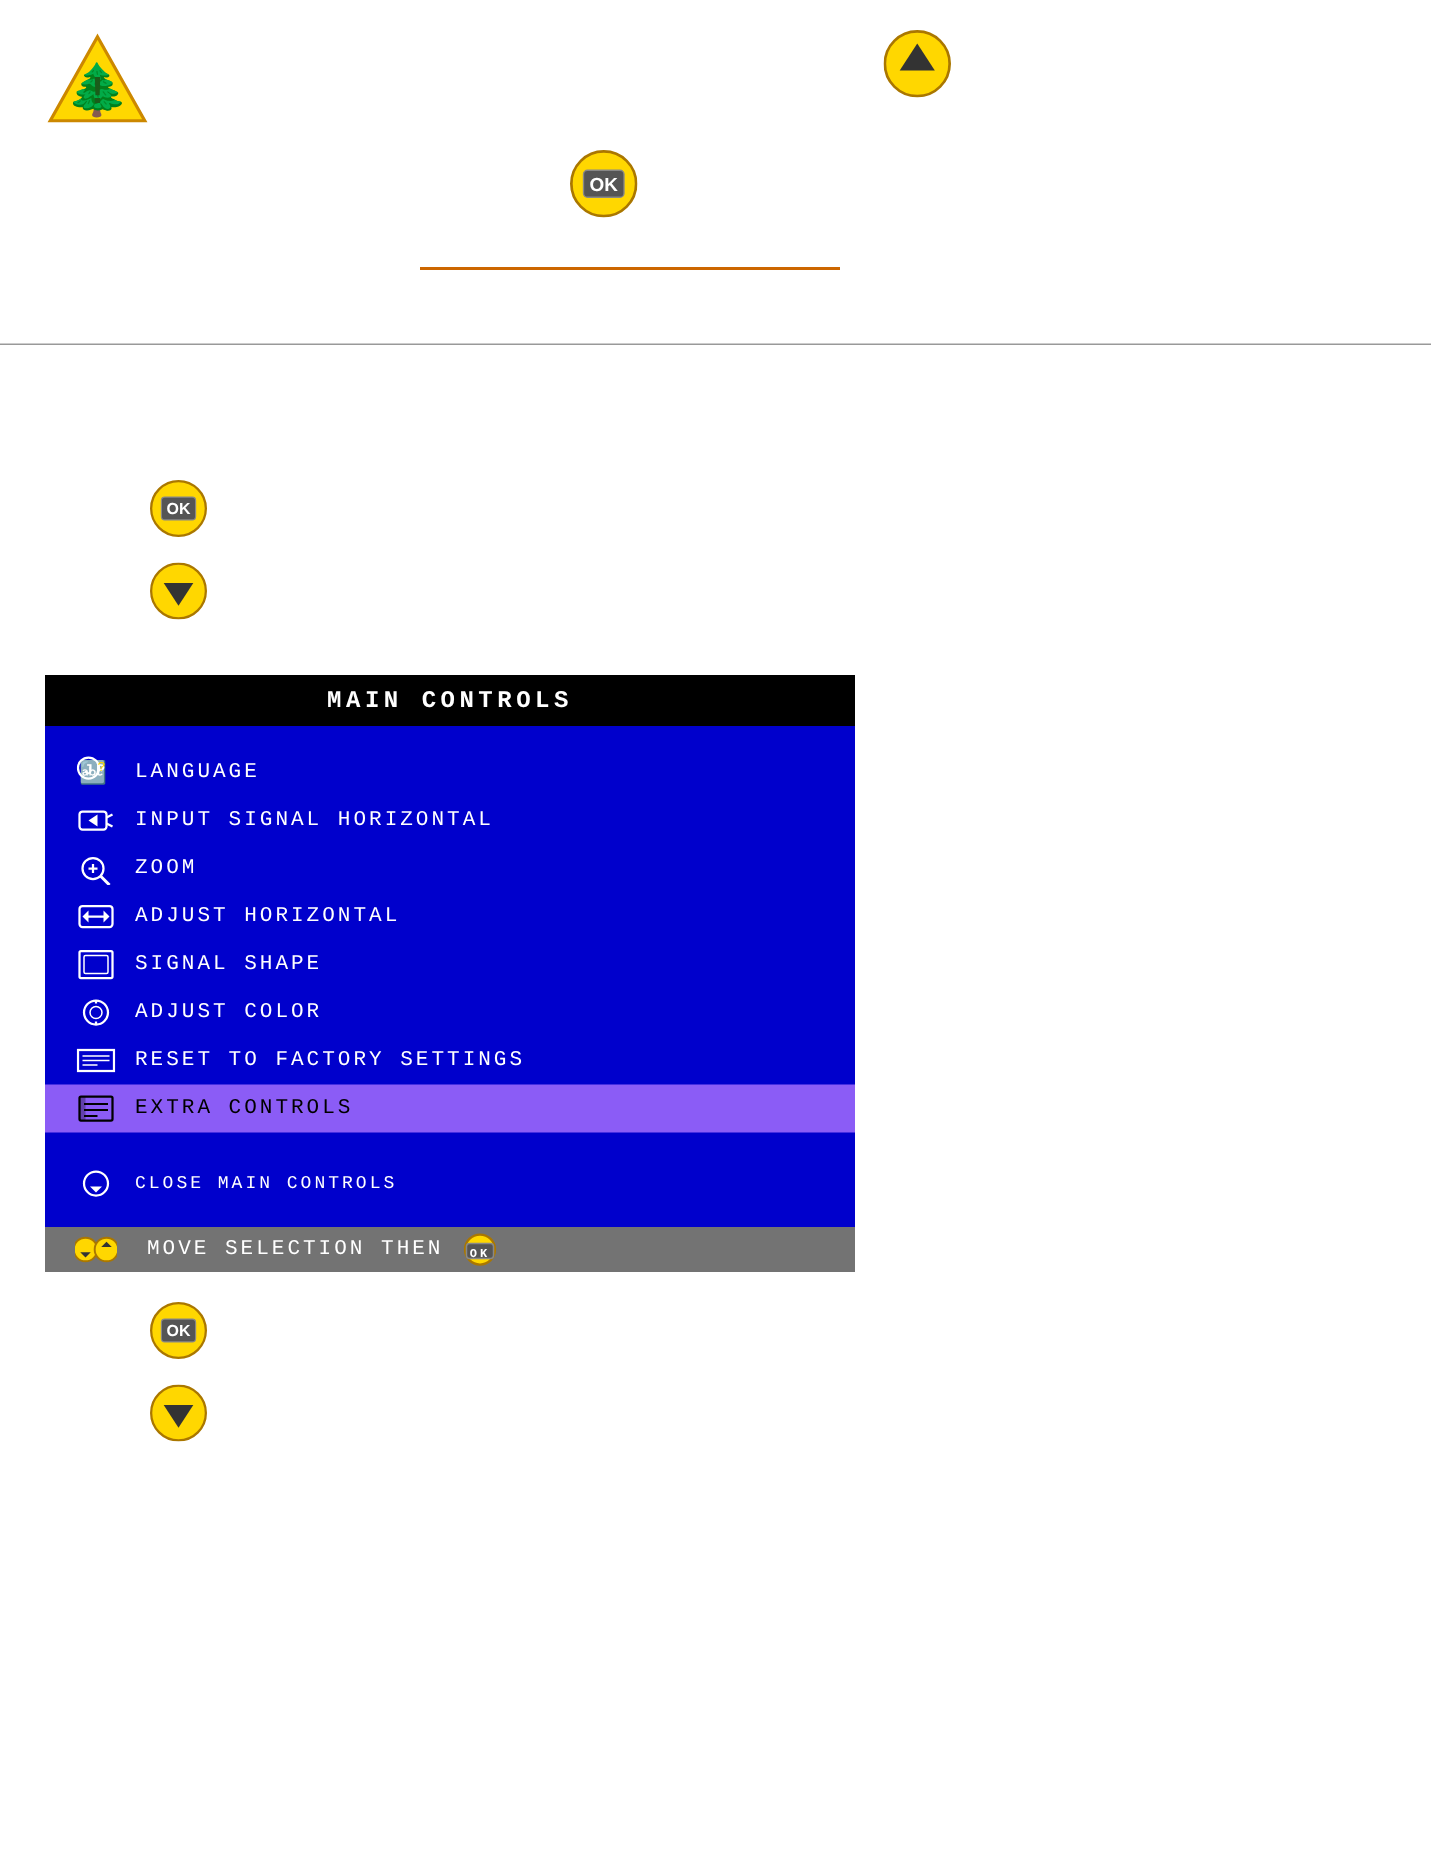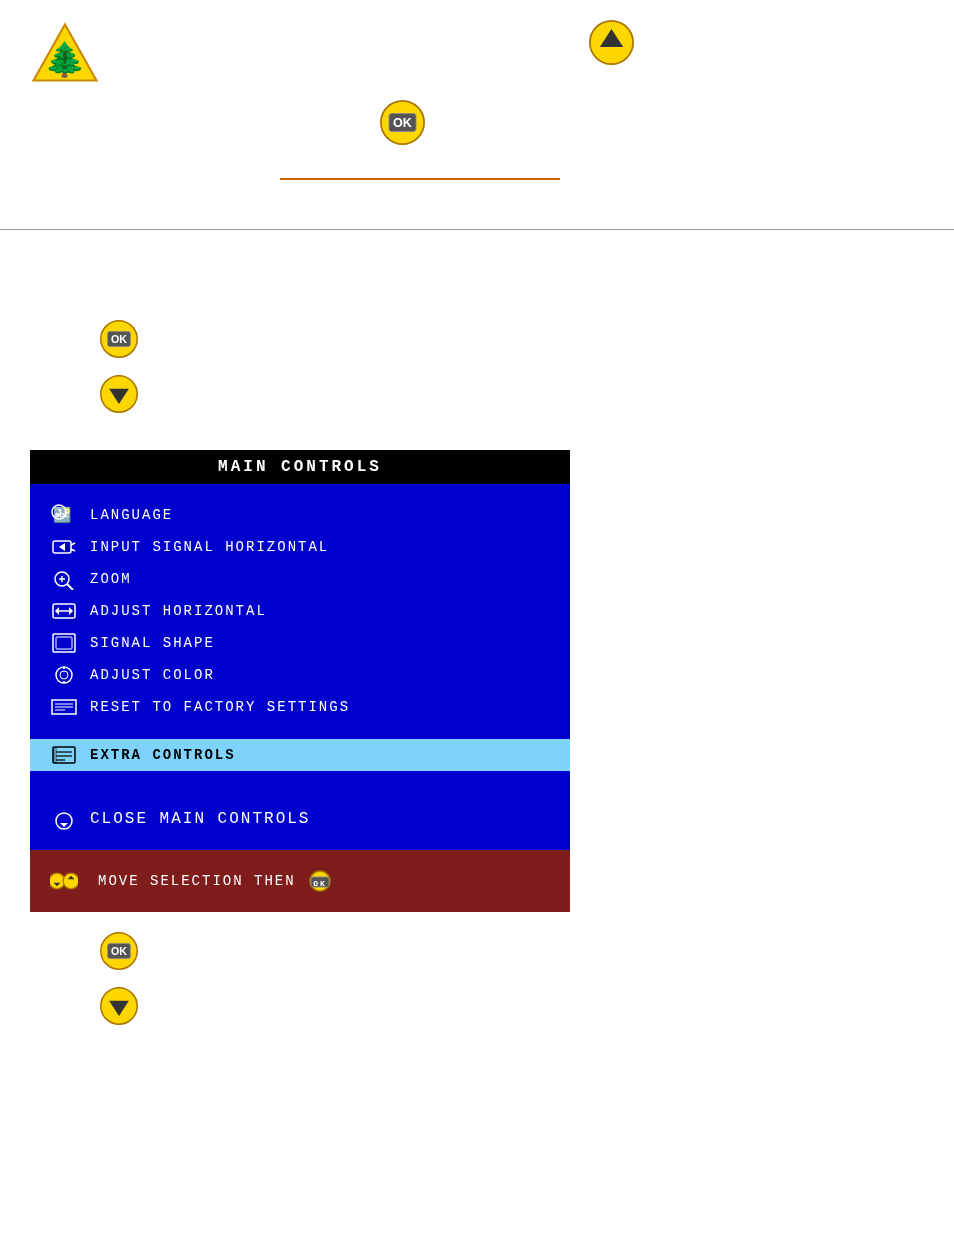--- a/index.html
+++ b/index.html
@@ -111,56 +111,55 @@
       display: flex;
       align-items: center;
       padding: 5px 0;
       color: #ffffff;
       font-family: 'Courier New', monospace;
       font-size: 14px;
       letter-spacing: 2px;
     }
 
     .menu-item.selected {
-      background: #7dd3fc;
+      background: #8b5cf6;
       color: #000000;
-      margin: 16px -20px;
+      margin: 0 -20px;
       padding: 5px 20px;
-      font-weight: bold;
     }
 
     .menu-icon {
       width: 28px;
       height: 22px;
       margin-right: 12px;
       display: flex;
       align-items: center;
       justify-content: center;
       font-size: 16px;
       flex-shrink: 0;
     }
 
     .menu-separator {
       height: 15px;
     }
 
     .close-row {
       display: flex;
-      align-items: flex-start;
+      align-items: center;
       padding: 8px 0;
       color: #ffffff;
       font-family: 'Courier New', monospace;
-      font-size: 16px;
+      font-size: 12px;
       letter-spacing: 2px;
     }
 
     .bottom-bar {
-      background: #7f1d1d;
+      background: #737373;
       margin: 0 -20px -15px -20px;
-      padding: 20px 20px;
+      padding: 4px 20px;
       display: flex;
       align-items: center;
       color: #ffffff;
       font-family: 'Courier New', monospace;
       font-size: 14px;
       letter-spacing: 2px;
       margin-top: 10px;
     }
 
     

